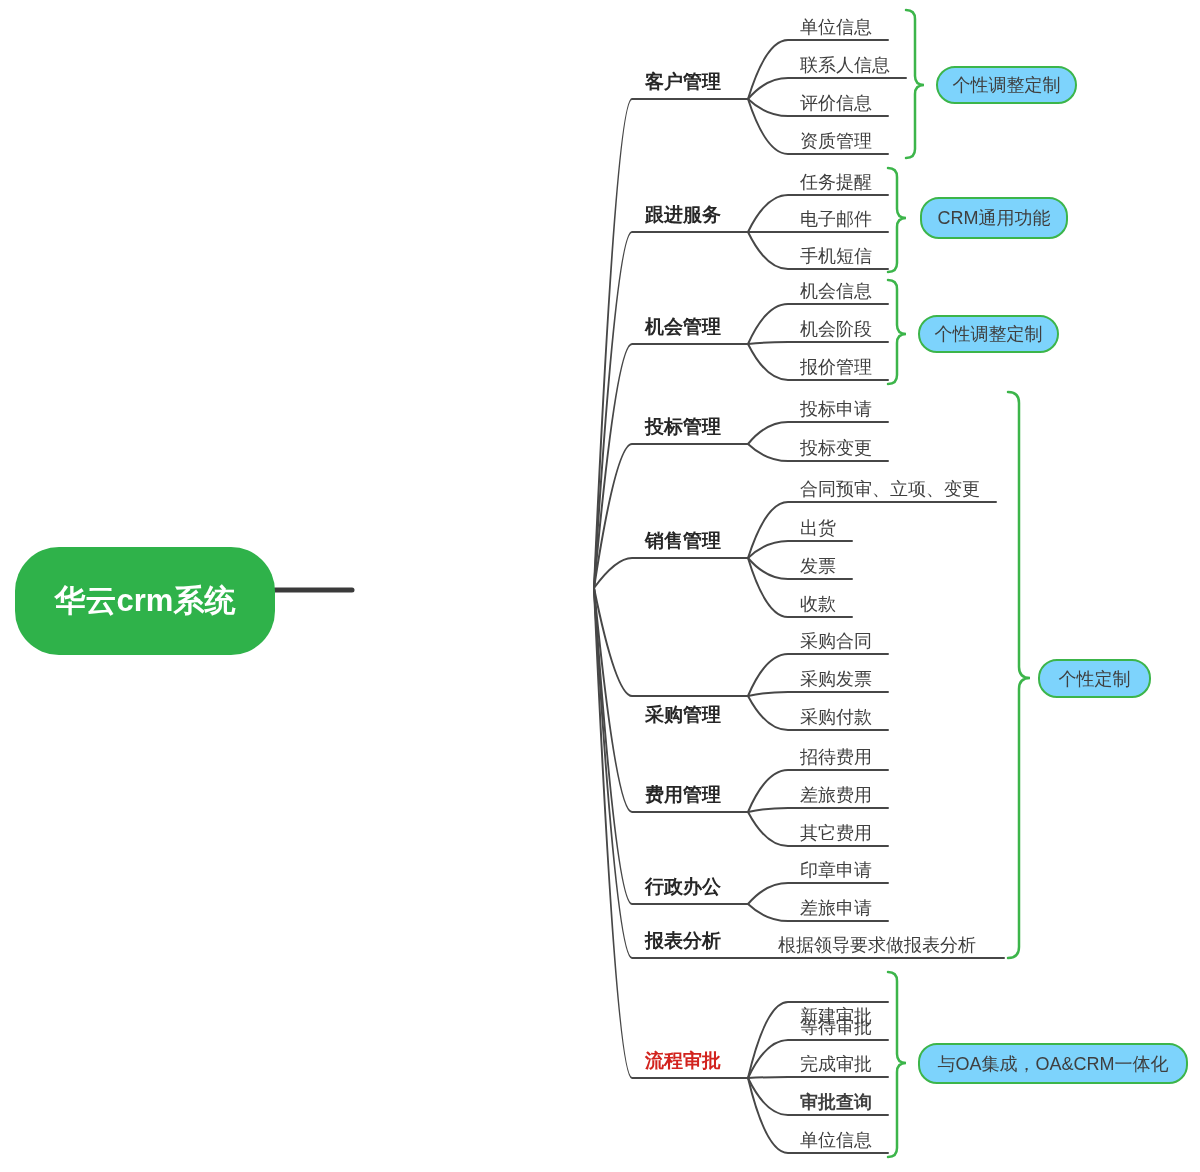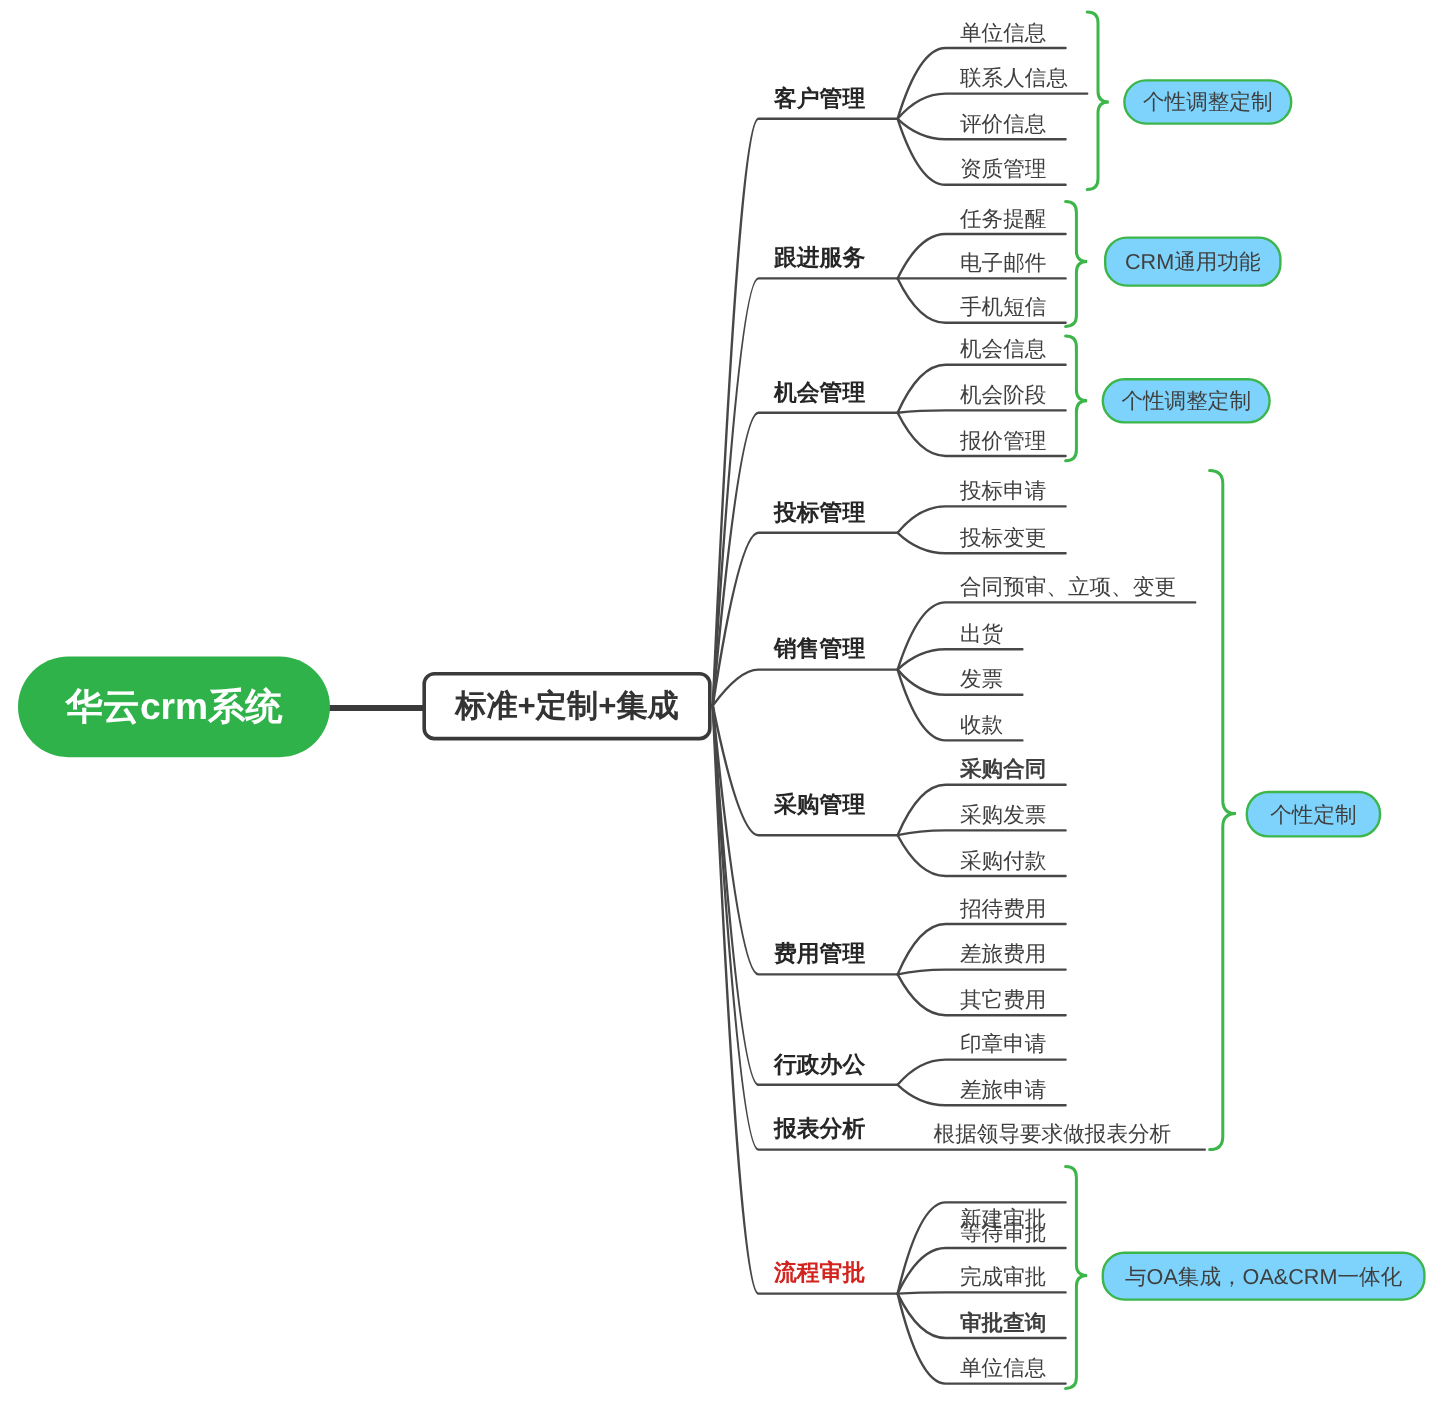--- a/index.html
+++ b/index.html
@@ -3,21 +3,21 @@
 <meta charset="utf-8">
 <style>
   html,body{margin:0;padding:0;background:#ffffff;}
   #canvas{
     position:relative;width:1200px;height:1172px;background:#ffffff;overflow:hidden;
     font-family:"Liberation Sans","DejaVu Sans",sans-serif;
   }
   #wires{position:absolute;left:0;top:0;}
   .node{position:absolute;white-space:nowrap;}
   .root-node{
-    left:15px;top:547px;width:260px;height:84px;border-radius:44px;
+    left:15px;top:547px;width:260px;height:108px;border-radius:44px;
     background:var(--green);color:#ffffff;font-size:31px;font-weight:bold;
     display:flex;align-items:center;justify-content:center;
   }
   .hub-node{
     left:352px;top:560px;width:241px;height:57px;border-radius:10px;
     background:#ffffff;border:3px solid #3a3a3a;box-sizing:border-box;
     color:#333333;font-size:26px;font-weight:bold;
     display:flex;align-items:center;justify-content:center;
   }
   .branch-label{
@@ -77,21 +77,20 @@
       <path d="M 594 588 Q 616 1078 632 1078 L 748 1078" fill="none" stroke="#474747" stroke-width="2" stroke-linecap="round"></path>
       <path d="M 748 1078 Q 766 1002 788 1002 L 888 1002" fill="none" stroke="#474747" stroke-width="2" stroke-linecap="round"></path>
       <path d="M 748 1078 Q 766 1040 788 1040 L 888 1040" fill="none" stroke="#474747" stroke-width="2" stroke-linecap="round"></path>
       <path d="M 748 1078 Q 766 1077 788 1077 L 888 1077" fill="none" stroke="#474747" stroke-width="2" stroke-linecap="round"></path>
       <path d="M 748 1078 Q 766 1115 788 1115 L 888 1115" fill="none" stroke="#474747" stroke-width="2" stroke-linecap="round"></path>
       <path d="M 748 1078 Q 766 1153 788 1153 L 888 1153" fill="none" stroke="#474747" stroke-width="2" stroke-linecap="round"></path>
       <path d="M 888 972 Q 897 972 897 981 L 897 1054 Q 897 1063 906 1063 Q 897 1063 897 1072 L 897 1148 Q 897 1157 888 1157" fill="none" stroke="#3cb54a" stroke-width="2.5" stroke-linecap="round"></path>
       <path d="M 1008 392 Q 1019 392 1019 403 L 1019 667 Q 1019 678 1030 678 Q 1019 678 1019 689 L 1019 947 Q 1019 958 1008 958" fill="none" stroke="#3cb54a" stroke-width="2.5" stroke-linecap="round"></path>
     </svg>
   <div class="node root-node">华云crm系统</div>
-  <div class="node hub-node">标准+定制+集成</div>
 <div class="node branch-label" style="left: 645px; top: 82px;">客户管理</div>
     <div class="node leaf-label" style="left: 800px; top: 27px;">单位信息</div>
     <div class="node leaf-label" style="left: 800px; top: 65px;">联系人信息</div>
     <div class="node leaf-label" style="left: 800px; top: 103px;">评价信息</div>
     <div class="node leaf-label" style="left: 800px; top: 141px;">资质管理</div>
     <div class="node summary-box" style="left: 936px; top: 66px; width: 141px; height: 38px;">个性调整定制</div>
     <div class="node branch-label" style="left: 645px; top: 215px;">跟进服务</div>
     <div class="node leaf-label" style="left: 800px; top: 182px;">任务提醒</div>
     <div class="node leaf-label" style="left: 800px; top: 219px;">电子邮件</div>
     <div class="node leaf-label" style="left: 800px; top: 256px;">手机短信</div>
@@ -102,22 +101,22 @@
     <div class="node leaf-label" style="left: 800px; top: 367px;">报价管理</div>
     <div class="node summary-box" style="left: 918px; top: 315px; width: 141px; height: 38px;">个性调整定制</div>
     <div class="node branch-label" style="left: 645px; top: 427px;">投标管理</div>
     <div class="node leaf-label" style="left: 800px; top: 409px;">投标申请</div>
     <div class="node leaf-label" style="left: 800px; top: 448px;">投标变更</div>
     <div class="node branch-label" style="left: 645px; top: 541px;">销售管理</div>
     <div class="node leaf-label" style="left: 800px; top: 489px;">合同预审、立项、变更</div>
     <div class="node leaf-label" style="left: 800px; top: 528px;">出货</div>
     <div class="node leaf-label" style="left: 800px; top: 566px;">发票</div>
     <div class="node leaf-label" style="left: 800px; top: 604px;">收款</div>
-    <div class="node branch-label" style="left: 645px; top: 671px;">采购管理</div>
-    <div class="node leaf-label" style="left: 800px; top: 641px; font-weight: bold;">采购合同</div>
+    <div class="node branch-label" style="left: 645px; top: 715px;">采购管理</div>
+    <div class="node leaf-label" style="left: 800px; top: 641px;">采购合同</div>
     <div class="node leaf-label" style="left: 800px; top: 679px;">采购发票</div>
     <div class="node leaf-label" style="left: 800px; top: 717px;">采购付款</div>
     <div class="node branch-label" style="left: 645px; top: 795px;">费用管理</div>
     <div class="node leaf-label" style="left: 800px; top: 757px;">招待费用</div>
     <div class="node leaf-label" style="left: 800px; top: 795px;">差旅费用</div>
     <div class="node leaf-label" style="left: 800px; top: 833px;">其它费用</div>
     <div class="node branch-label" style="left: 645px; top: 887px;">行政办公</div>
     <div class="node leaf-label" style="left: 800px; top: 870px;">印章申请</div>
     <div class="node leaf-label" style="left: 800px; top: 908px;">差旅申请</div>
     <div class="node branch-label" style="left: 645px; top: 941px;">报表分析</div>

